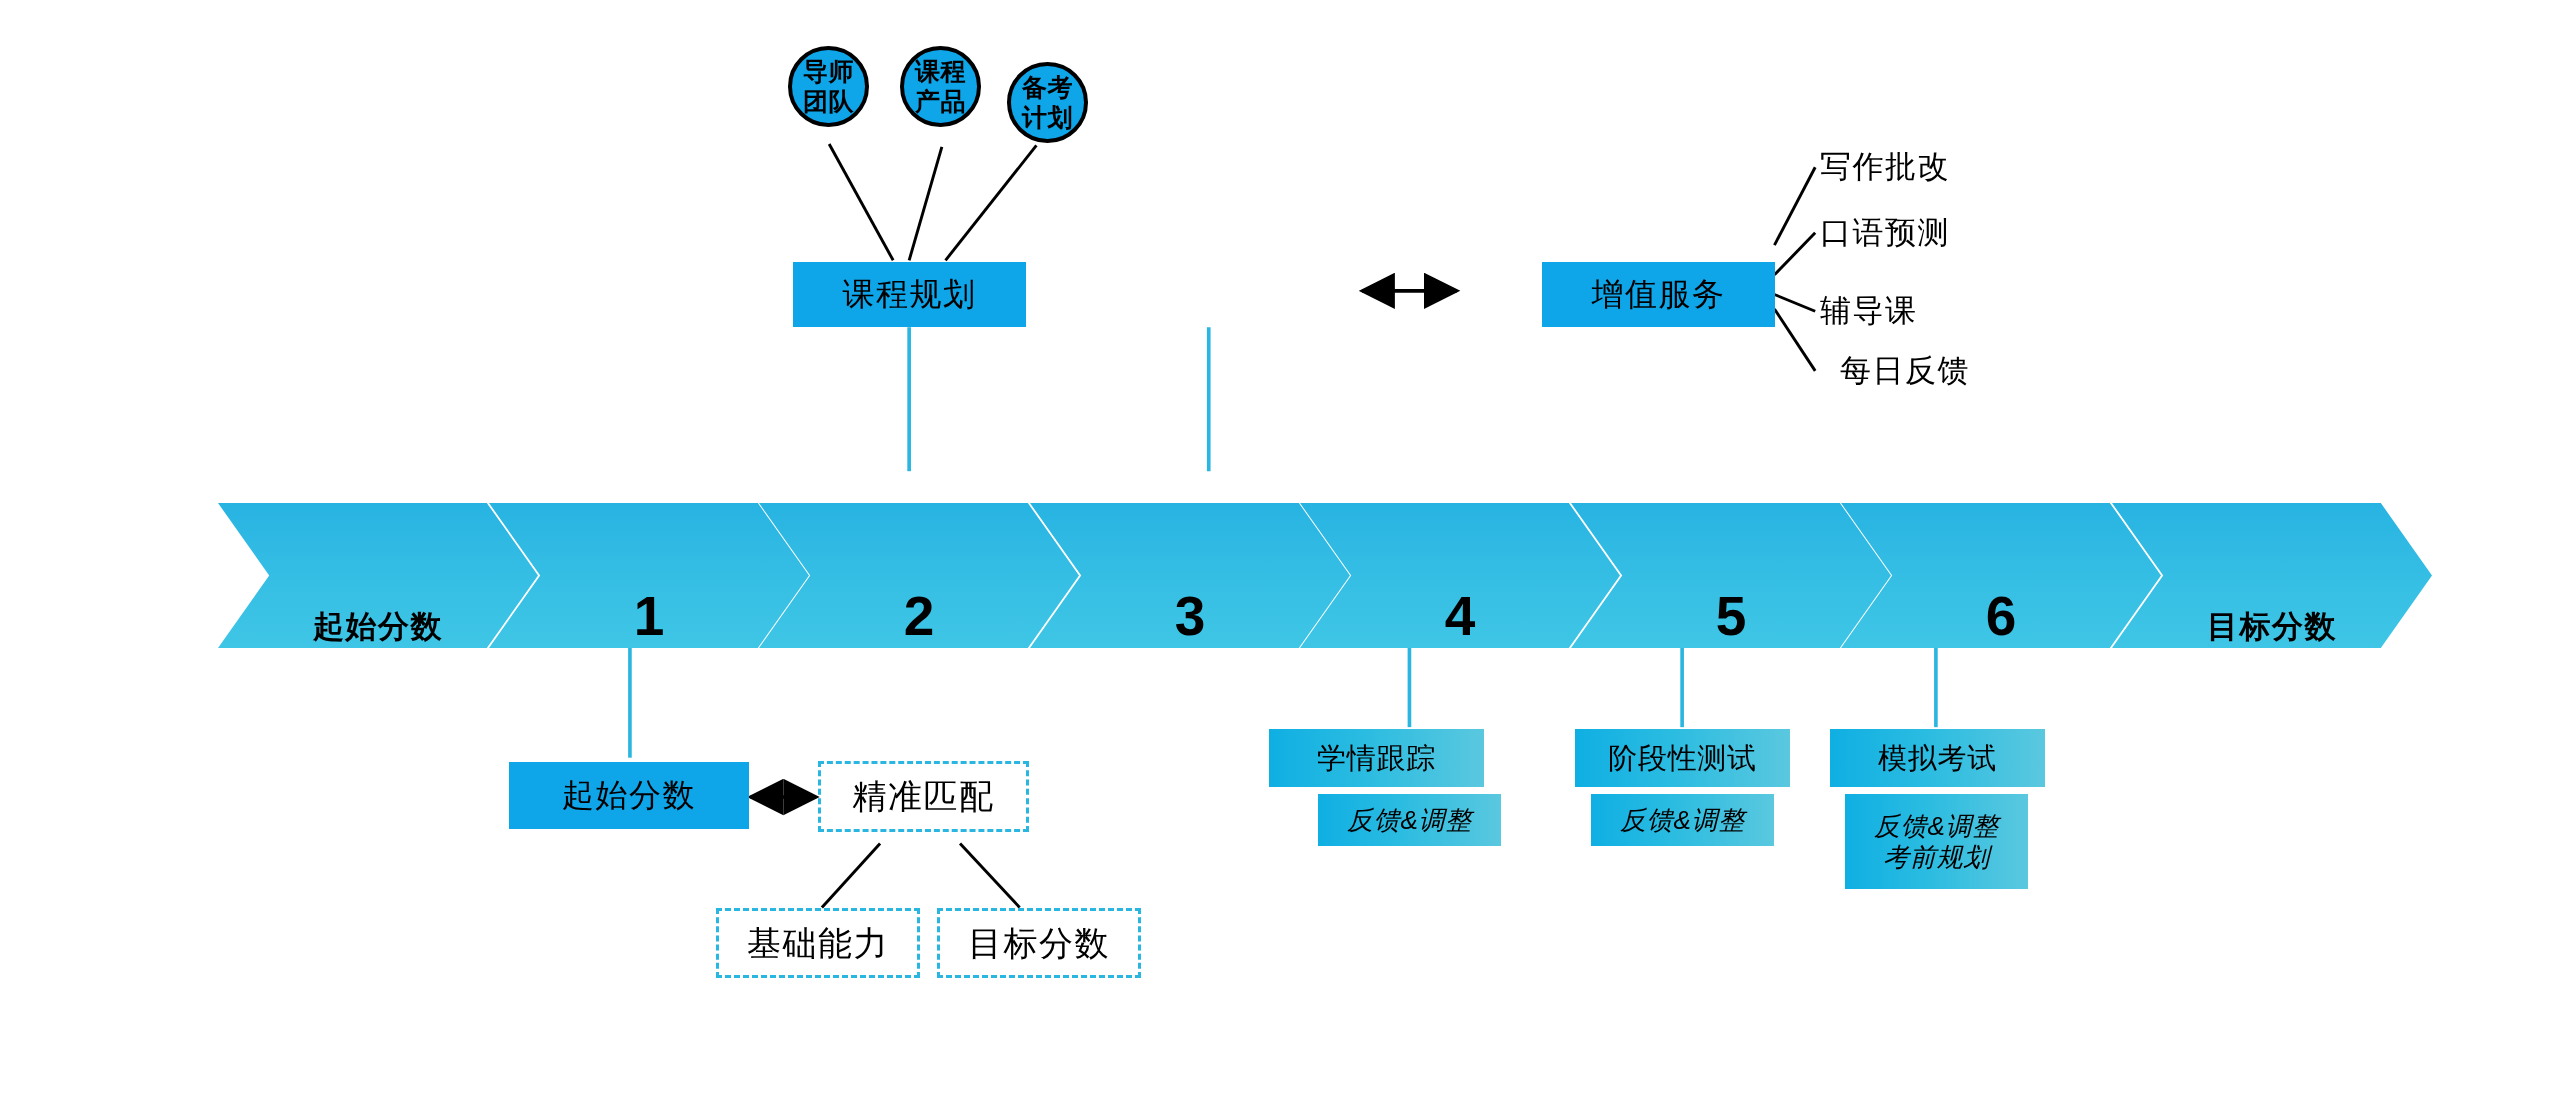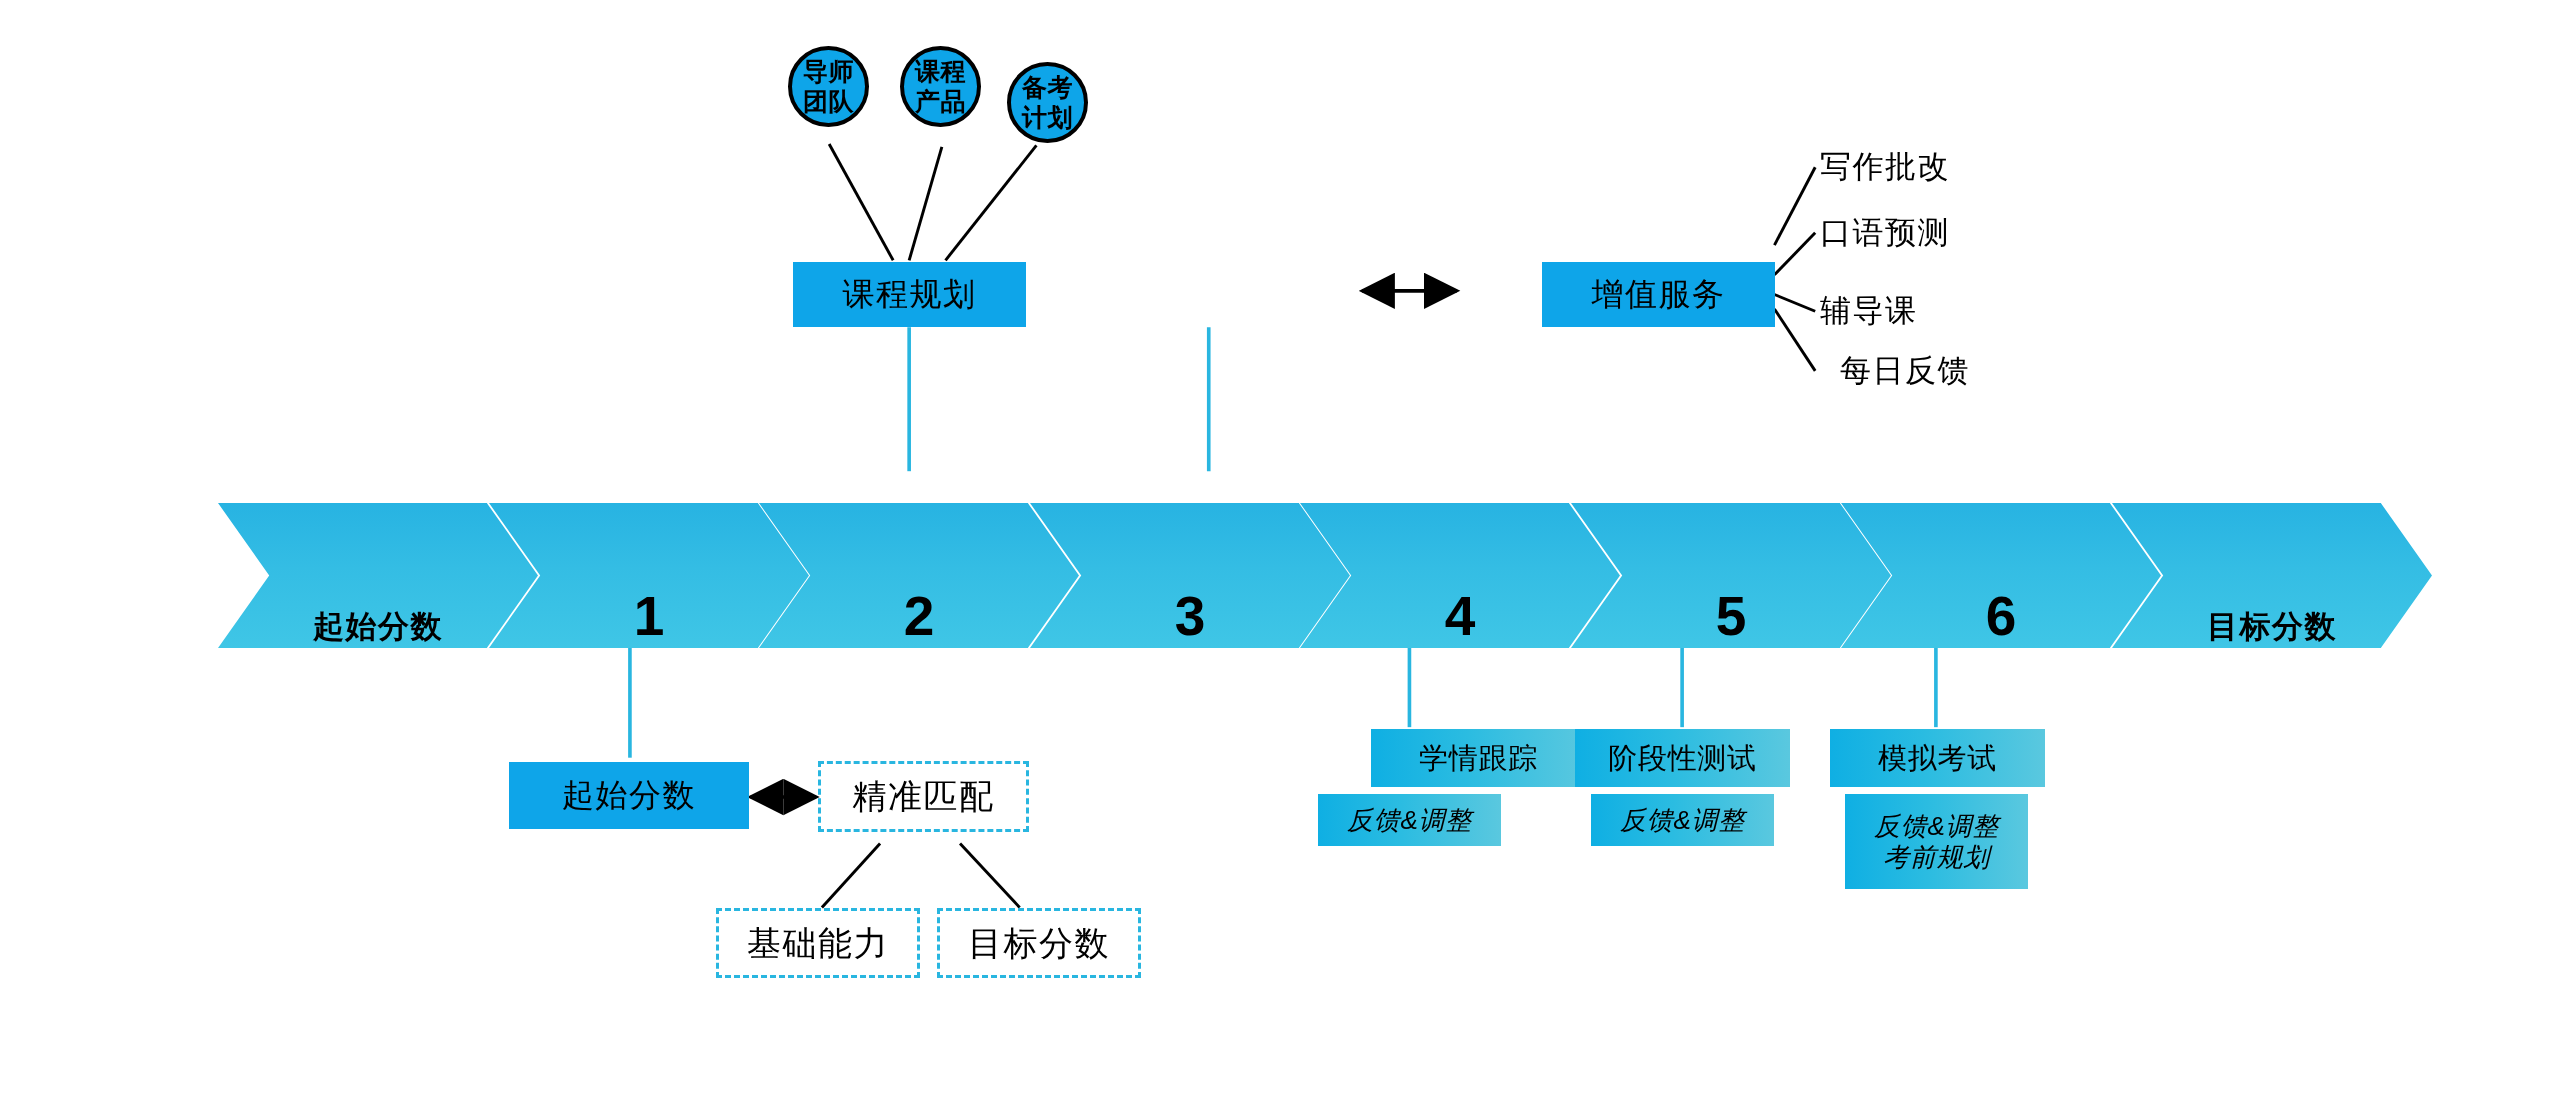--- a/index.html
+++ b/index.html
@@ -221,21 +221,21 @@
   <div class="node box-dashed" style="left:818px; top:761px; width:211px; height:71px;">
     <span>精准匹配</span>
   </div>
   <div class="node box-dashed" style="left:716px; top:908px; width:204px; height:70px;">
     <span>基础能力</span>
   </div>
   <div class="node box-dashed" style="left:937px; top:908px; width:204px; height:70px;">
     <span>目标分数</span>
   </div>
 
-  <div class="node box-grad" style="left:1371px; top:729px; width:215px; height:58px;">
+  <div class="node box-grad" style="left:1269px; top:729px; width:215px; height:58px;">
     <span>学情跟踪</span>
   </div>
   <div class="node box-grad small" style="left:1318px; top:794px; width:183px; height:52px;">
     <span>反馈&amp;调整</span>
   </div>
 
   <div class="node box-grad" style="left:1575px; top:729px; width:215px; height:58px;">
     <span>阶段性测试</span>
   </div>
   <div class="node box-grad small" style="left:1591px; top:794px; width:183px; height:52px;">

